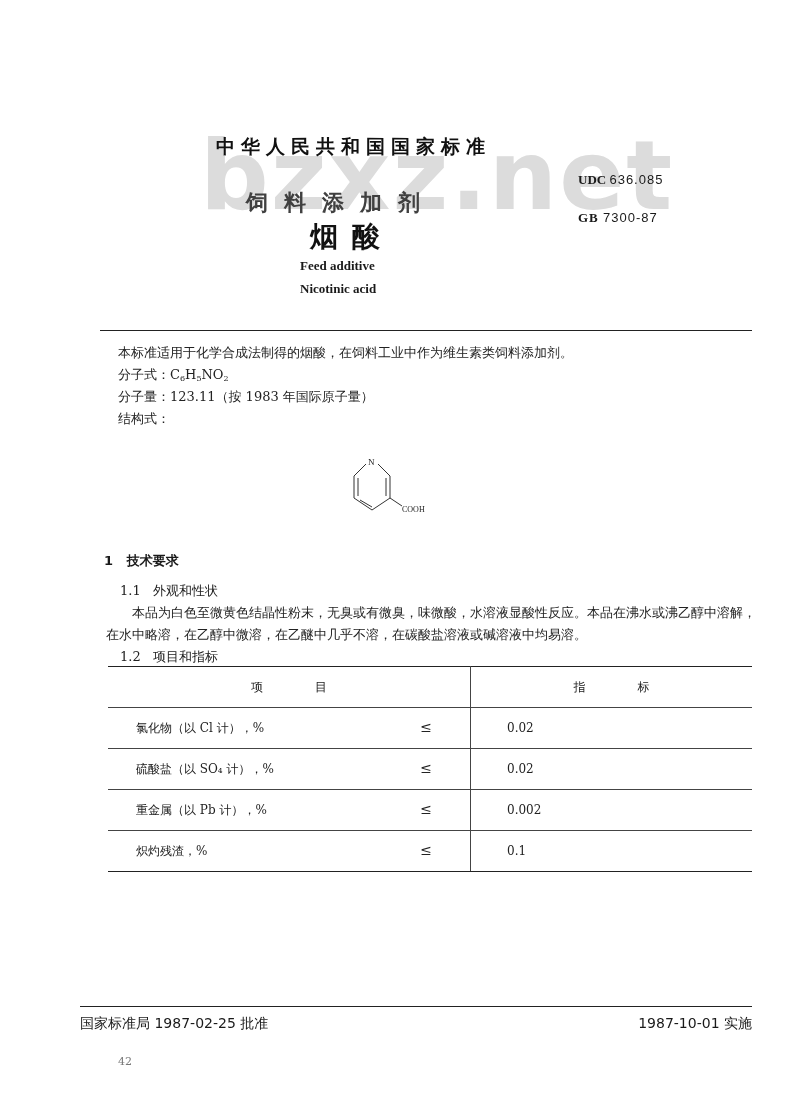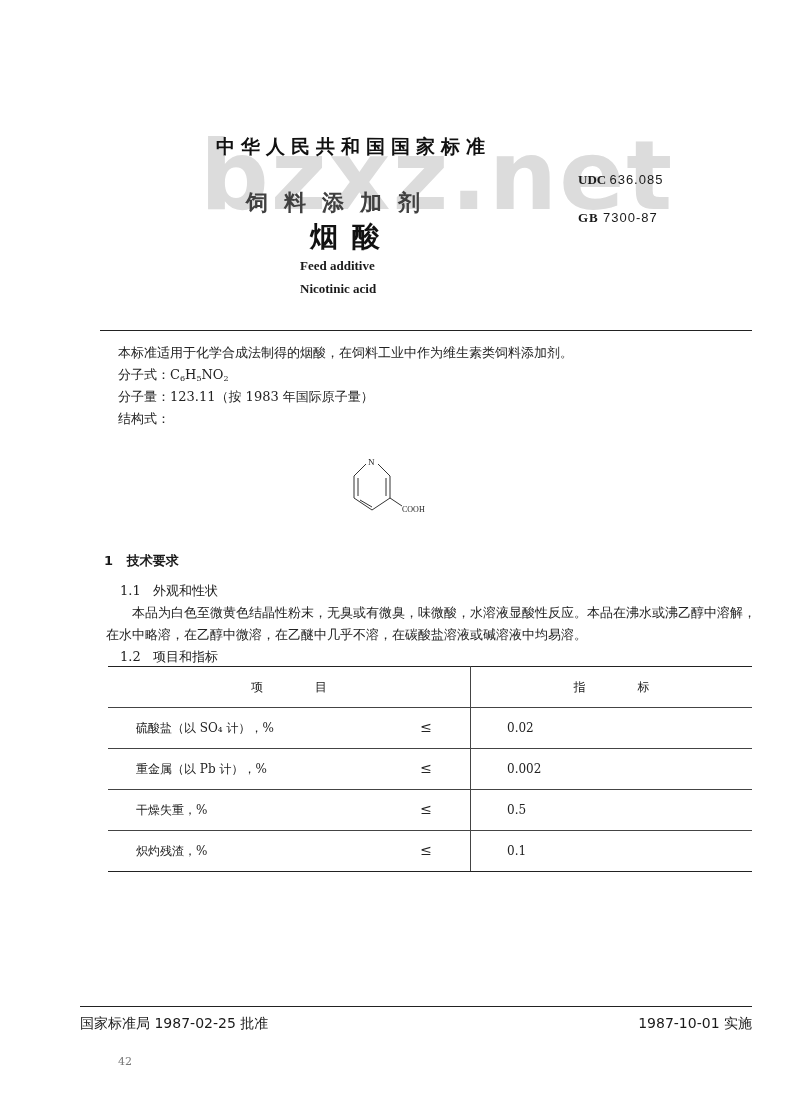--- a/index.html
+++ b/index.html
@@ -101,38 +101,38 @@
 <table class="spec">
   <thead>
     <tr>
       <th class="th-item">项目</th>
       <th class="th-val">指标</th>
     </tr>
   </thead>
   <tbody>
     <tr>
       <td class="col-item">
+          <span class="item-label">氯化物（以 Cl 计），%</span>
+          <span class="item-op">≤</span>
+        </td>
+      <td class="col-val">0.02</td>
+    </tr>
+    <tr>
+      <td class="col-item">
           <span class="item-label">硫酸盐（以 SO₄ 计），%</span>
           <span class="item-op">≤</span>
         </td>
       <td class="col-val">0.02</td>
     </tr>
     <tr>
       <td class="col-item">
           <span class="item-label">重金属（以 Pb 计），%</span>
           <span class="item-op">≤</span>
         </td>
       <td class="col-val">0.002</td>
-    </tr>
-    <tr>
-      <td class="col-item">
-          <span class="item-label">干燥失重，%</span>
-          <span class="item-op">≤</span>
-        </td>
-      <td class="col-val">0.5</td>
     </tr>
     <tr>
       <td class="col-item">
           <span class="item-label">炽灼残渣，%</span>
           <span class="item-op">≤</span>
         </td>
       <td class="col-val">0.1</td>
     </tr>
   </tbody>
 </table>

